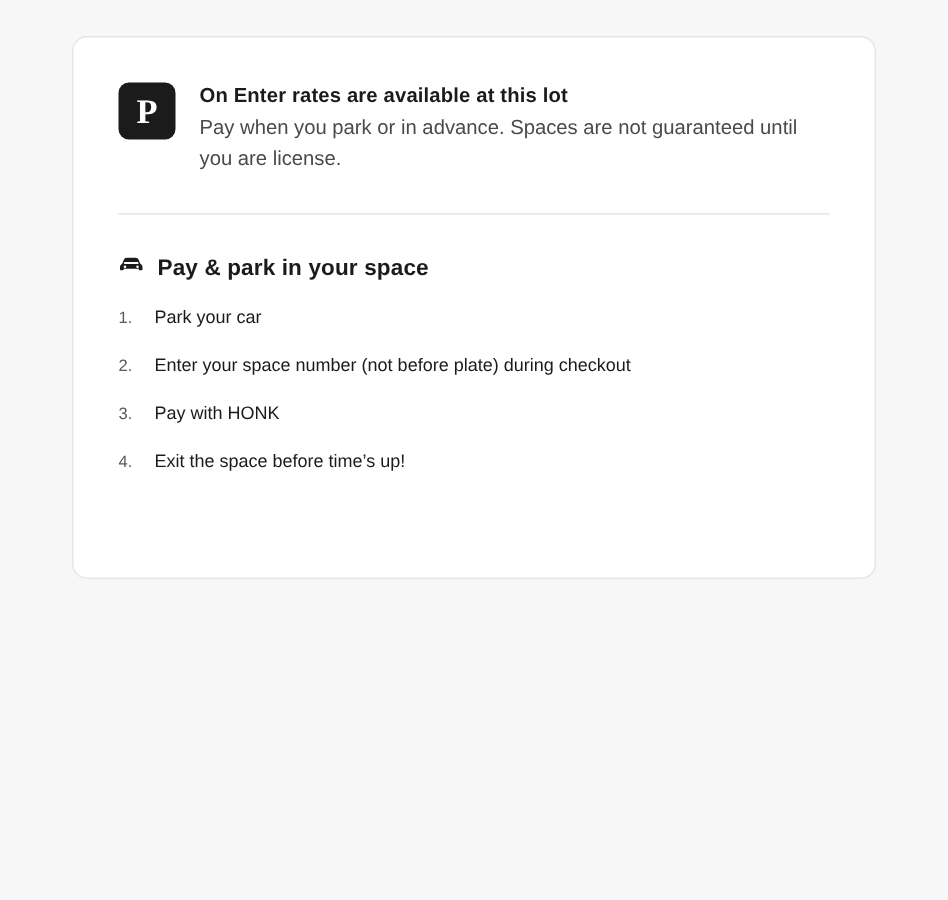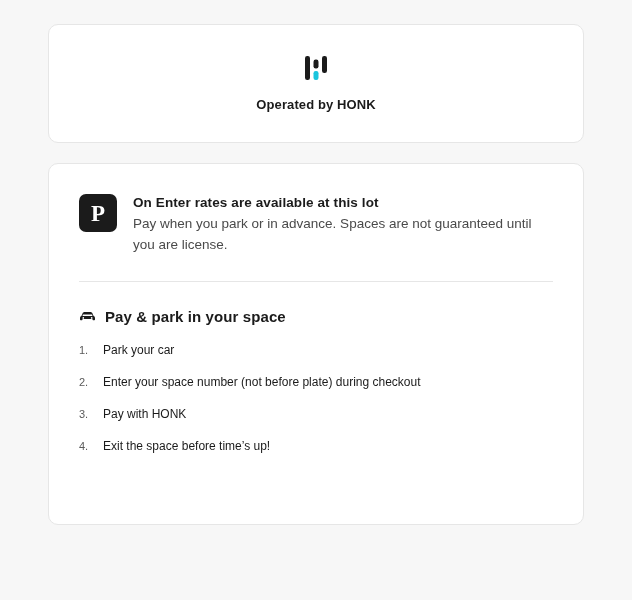--- a/index.html
+++ b/index.html
@@ -93,21 +93,21 @@
   }
   .divider {
     border: 0;
     border-top: 1px solid #e6e6e6;
     margin: 26px 0 0 0;
   }
 
   
   .steps-head {
     display: flex;
-    align-items: flex-start;
+    align-items: center;
     gap: 9px;
     margin: 26px 0 8px 0;
   }
   .car-icon { display: block; }
   .steps-title {
     font-size: 15px;
     font-weight: bold;
     color: #1b1b1b;
     letter-spacing: 0.1px;
   }
@@ -132,31 +132,20 @@
   .step-text {
     font-size: 12px;
     color: #1b1b1b;
   }
 </style>
 </head>
 <body>
 
 <div class="page">
 
-  <div class="brand-card">
-    <span class="logo">
-      <svg width="22" height="24" viewBox="0 0 22 24" xmlns="http://www.w3.org/2000/svg">
-        <rect x="0" y="0" width="5" height="24" rx="2.2" fill="#1b1b1b"></rect>
-        <rect x="8.5" y="3.5" width="5" height="9" rx="2.2" fill="#1b1b1b"></rect>
-        <rect x="8.5" y="15" width="5" height="9" rx="2.2" fill="#19c5dd"></rect>
-        <rect x="17" y="0" width="5" height="17" rx="2.2" fill="#1b1b1b"></rect>
-      </svg>
-    </span>
-    <div class="brand-caption">Operated by HONK</div>
-  </div>
 
   <div class="info-card">
 
     <div class="rate-row">
       <div class="p-badge">P</div>
       <div class="rate-text">
         <div class="rate-title">On Enter rates are available at this lot</div>
         <div class="rate-desc">Pay when you park or in advance. Spaces are not guaranteed until you are license.</div>
       </div>
     </div>

